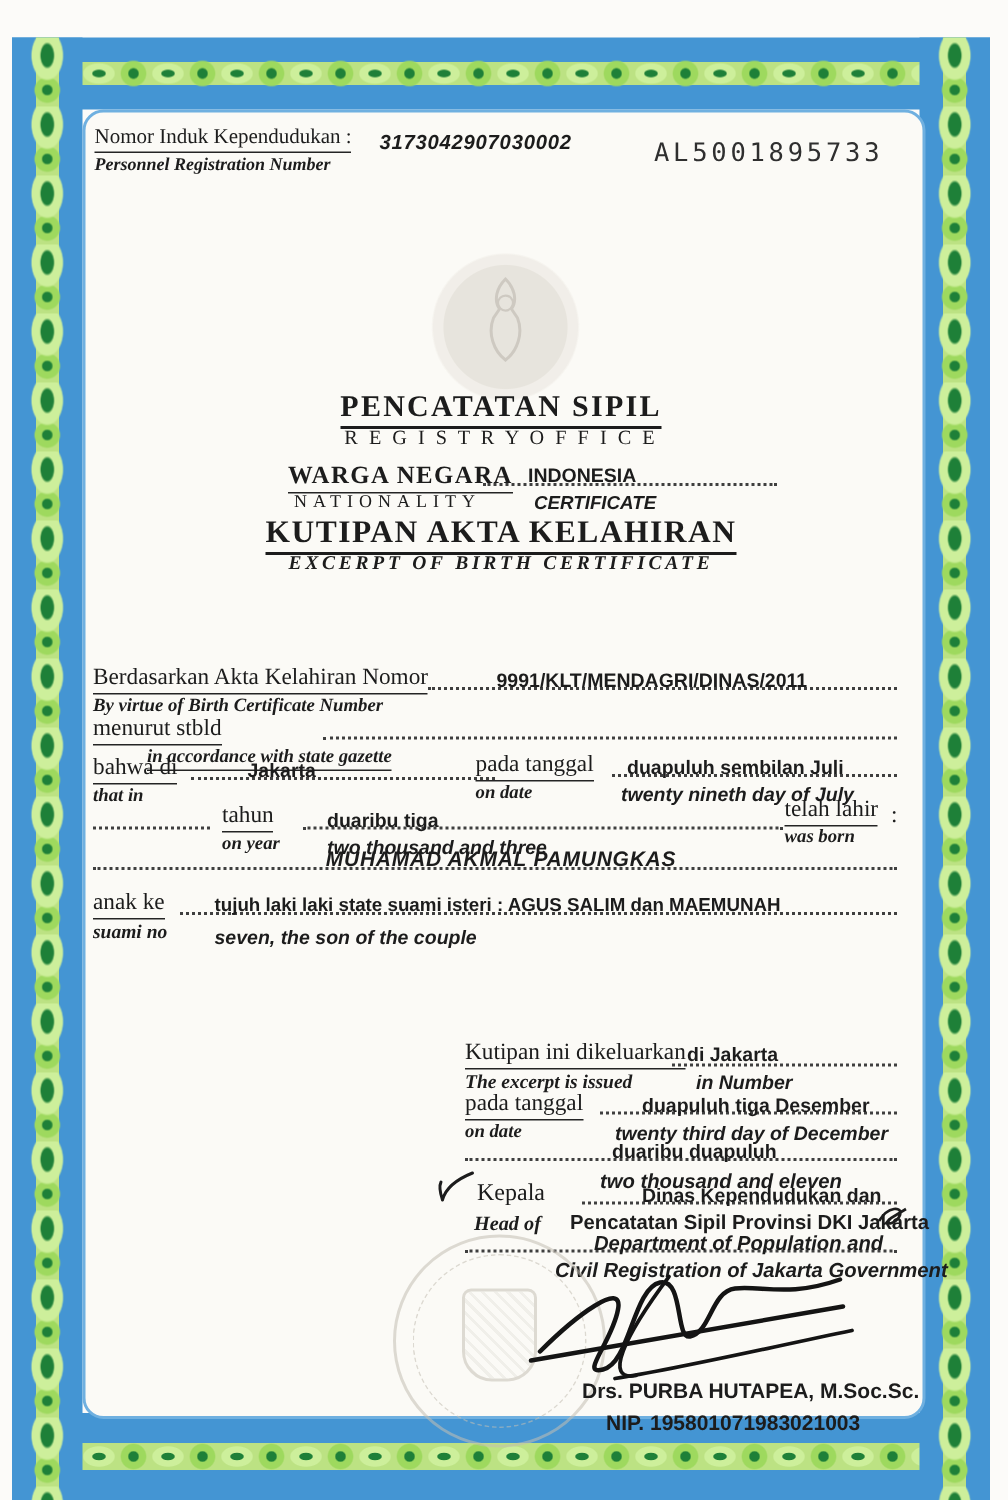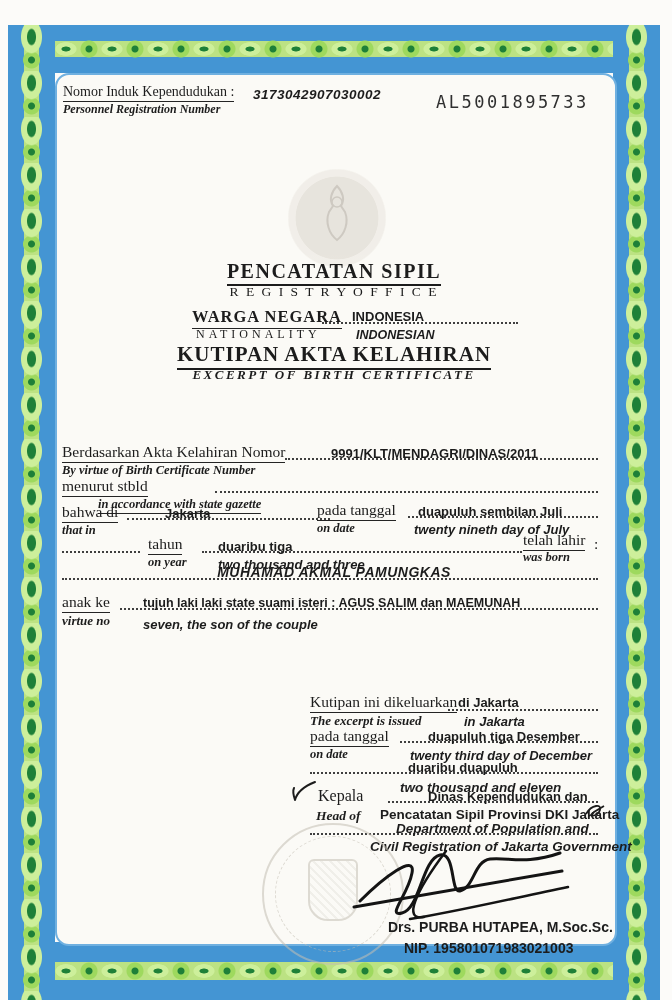--- a/index.html
+++ b/index.html
@@ -100,21 +100,21 @@
 
 <div class="abs center-row" style="top:260px;">
   <span class="hdr hdr-u">PENCATATAN SIPIL</span>
 </div>
 <div class="abs center-row" style="top:284px;font-size:13.5px;letter-spacing:2px;">R E G I S T R Y  O F F I C E</div>
 
 <span class="abs lbl u" style="left:192px;top:307px;font-weight:bold;font-size:16.5px;letter-spacing:1px;">WARGA NEGARA</span>
 <span class="abs" style="left:196px;top:327px;font-size:12px;letter-spacing:4px;">NATIONALITY</span>
 <div class="dot" style="top:322px;left:322px;width:196px;"></div>
 <span class="abs val" style="left:352px;top:309px;">INDONESIA</span>
-<span class="abs val-en" style="left:356px;top:328px;font-size:12.5px;">INDONESIAN</span>
+<span class="abs val-en" style="left:356px;top:328px;font-size:12.5px;">CERTIFICATE</span>
 
 <div class="abs center-row" style="top:342px;">
   <span class="hdr hdr-u" style="font-size:21px;letter-spacing:1px;">KUTIPAN AKTA KELAHIRAN</span>
 </div>
 <div class="abs center-row" style="top:367px;font-size:13px;font-weight:bold;font-style:italic;letter-spacing:2.5px;">EXCERPT OF BIRTH CERTIFICATE</div>
 
 <span class="abs lbl u" style="left:62px;top:443px;">Berdasarkan Akta Kelahiran Nomor</span>
 <span class="abs lbl-en" style="left:62px;top:463px;">By virtue of Birth Certificate Number</span>
 <div class="dot" style="top:458px;left:285px;width:313px;"></div>
 <span class="abs val" style="left:300px;top:446px;margin-left:31px;">9991/KLT/MENDAGRI/DINAS/2011</span>
@@ -141,30 +141,30 @@
 <span class="abs val" style="left:218px;top:539px;">duaribu tiga</span>
 <span class="abs val-en" style="left:218px;top:557px;">two thousand and three</span>
 <span class="abs lbl u" style="left:523px;top:531px;">telah lahir</span>
 <span class="abs lbl" style="left:594px;top:535px;">:</span>
 <span class="abs lbl-en" style="left:523px;top:550px;">was born</span>
 
 <div class="dot" style="top:578px;left:62px;width:536px;"></div>
 <div class="abs center-row val" style="top:564px;font-style:italic;font-size:14px;letter-spacing:.5px;">MUHAMAD AKMAL PAMUNGKAS</div>
 
 <span class="abs lbl u" style="left:62px;top:593px;">anak ke</span>
-<span class="abs lbl-en" style="left:62px;top:613px;font-size:13px;">virtue no</span>
+<span class="abs lbl-en" style="left:62px;top:613px;font-size:13px;">suami no</span>
 <div class="dot" style="top:608px;left:120px;width:478px;"></div>
 <span class="abs val" style="left:143px;top:596px;font-size:12.5px;">tujuh laki laki state suami isteri :  AGUS SALIM dan MAEMUNAH</span>
 <span class="abs val-en" style="left:143px;top:617px;">seven, the son of the couple</span>
 
 <span class="abs lbl u" style="left:310px;top:693px;">Kutipan ini dikeluarkan</span>
 <span class="abs lbl-en" style="left:310px;top:713px;font-size:13px;">The excerpt is issued</span>
 <div class="dot" style="top:709px;left:448px;width:150px;"></div>
 <span class="abs val" style="left:458px;top:695px;">di Jakarta</span>
-<span class="abs val-en" style="left:464px;top:714px;">in Jakarta</span>
+<span class="abs val-en" style="left:464px;top:714px;">in Number</span>
 
 <span class="abs lbl u" style="left:310px;top:727px;">pada tanggal</span>
 <span class="abs lbl-en" style="left:310px;top:747px;">on date</span>
 <div class="dot" style="top:741px;left:400px;width:198px;"></div>
 <span class="abs val" style="left:412px;top:729px;margin-left:16px;">duapuluh tiga Desember</span>
 <span class="abs val-en" style="left:410px;top:748px;">twenty third day of December</span>
 
 <div class="dot" style="top:772px;left:310px;width:288px;"></div>
 <span class="abs val" style="left:408px;top:760px;">duaribu duapuluh</span>
 <span class="abs val-en" style="left:400px;top:780px;font-size:13.5px;font-style:italic;">two thousand and eleven</span>

